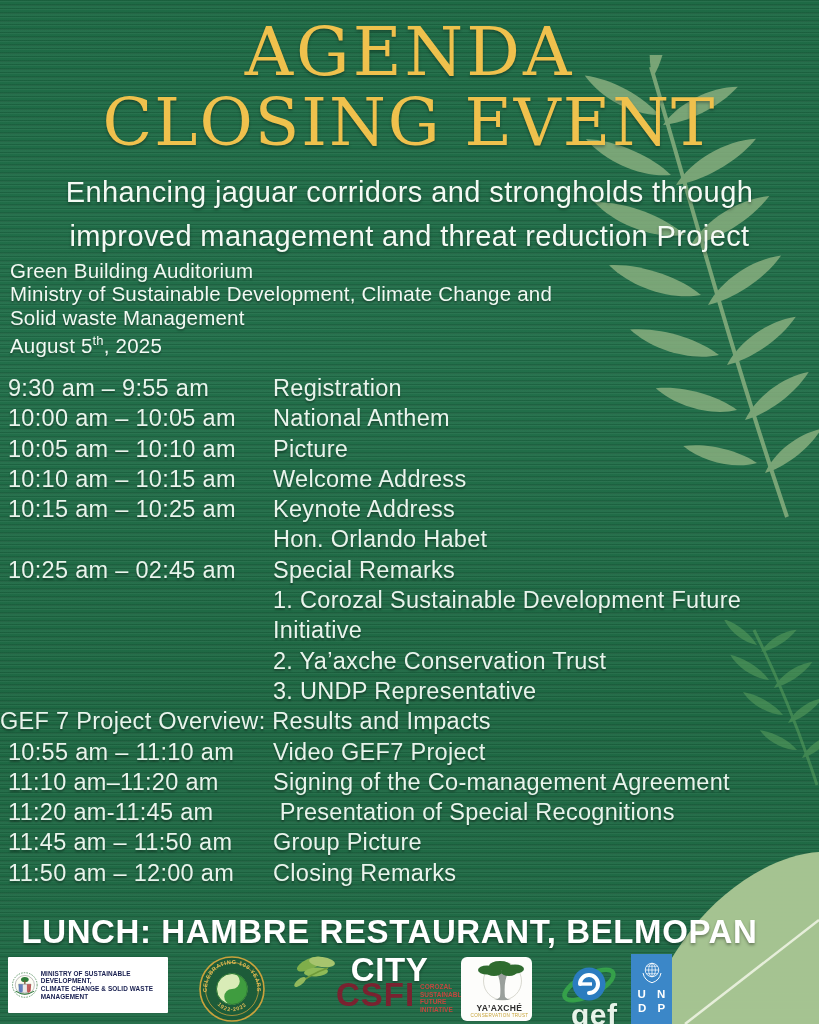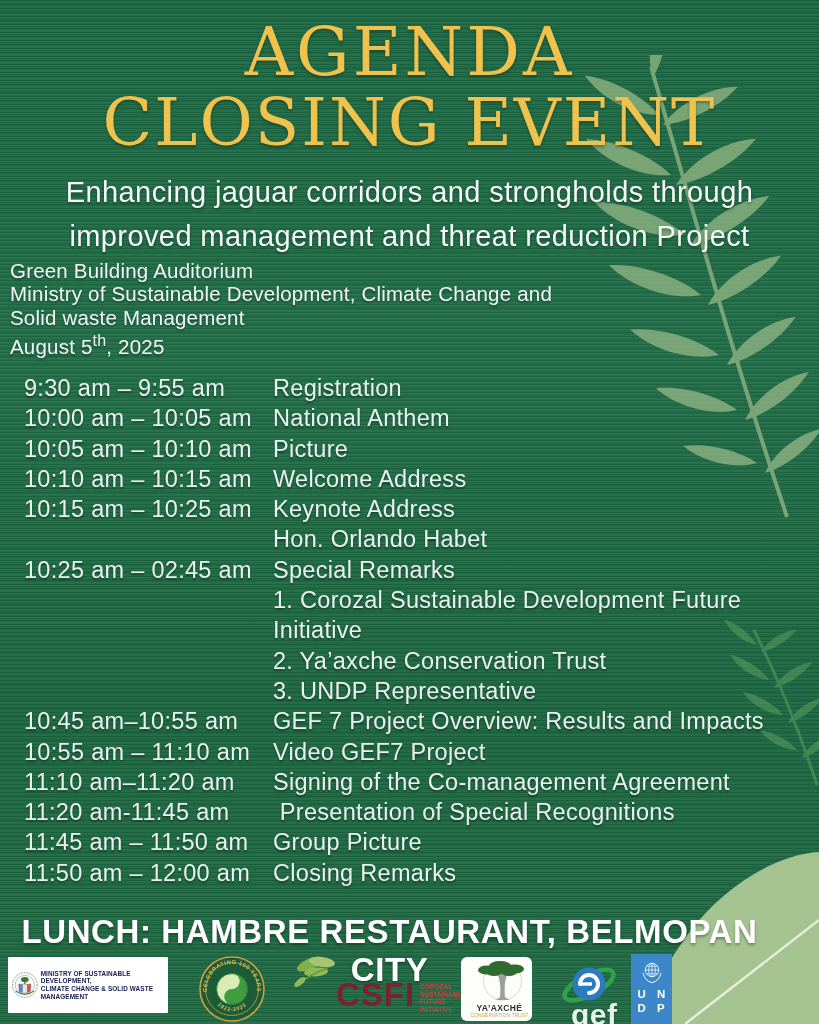--- a/index.html
+++ b/index.html
@@ -31,29 +31,29 @@
     text-align:center; color:#f4faf4;
     font-size:29px; line-height:44px; letter-spacing:.4px; font-weight:500;
     text-shadow:0 2px 3px rgba(0,0,0,.35);
   }
   .venue {
     position:absolute; top:259px; left:10px; right:10px;
     text-align:left; color:#f2f9f3;
     font-size:20.5px; line-height:23.3px; letter-spacing:.2px;
     text-shadow:0 2px 2px rgba(0,0,0,.3);
   }
-  .venue sup { font-size:16px; vertical-align:super; }
+  .venue sup { font-size:13px; vertical-align:super; }
 
   .schedule {
     position:absolute; top:373px; left:0; right:6px;
     color:#e9f4ec; font-size:23.5px; letter-spacing:.3px;
     text-shadow:0 2px 2px rgba(0,0,0,.35);
   }
   .srow { display:flex; line-height:30.3px; }
-  .srow .time { width:273px; padding-left:24px; flex:0 0 auto; white-space:pre; }
+  .srow .time { width:273px; padding-left:8px; flex:0 0 auto; white-space:pre; }
   .srow .act  { flex:1 1 auto; white-space:pre-wrap; }
 
   .lunch {
     position:absolute; top:913px; left:0; right:40px;
     text-align:center; color:#ffffff; font-weight:bold;
     font-size:33px; letter-spacing:.6px;
     text-shadow:0 2px 3px rgba(0,0,0,.35);
   }
 
   .logos { position:absolute; top:952px; left:0; right:0; height:72px; }
@@ -89,21 +89,21 @@
     position:absolute; left:18px; top:40px;
     font-size:30px; font-weight:800; color:#e7f3e9; letter-spacing:.5px;
     text-shadow:0 1px 2px rgba(0,20,10,.5);
   }
   .undp {
     left:631px; top:2px; width:41px; height:70px; background:#3b87c8;
     display:flex; flex-direction:column; align-items:center;
   }
   .undp-letters {
     color:#ffffff; font-weight:bold; font-size:11.5px; line-height:13.5px;
-    letter-spacing:4px; margin-left:4px;
+    letter-spacing:4px; text-align:center; margin-left:4px;
   }
 </style>
 </head>
 <body>
 
 <div class="poster">
 
   <svg class="decor" style="right:-10px; top:55px;" width="250" height="470" viewBox="0 0 250 470">
     <defs>
       <path id="lf" d="M0,0 C22,-13 58,-15 84,-3 C58,8 22,8 0,0 Z"></path>
@@ -203,21 +203,20 @@
         </div>
       <div class="srow">
           <span class="time"></span>
           <span class="act">2. Ya’axche Conservation Trust</span>
         </div>
       <div class="srow">
           <span class="time"></span>
           <span class="act">3. UNDP Representative</span>
         </div>
       <div class="srow">
-          <span class="time">10:45 am–10:55 am</span>
           <span class="act">GEF 7 Project Overview: Results and Impacts</span>
         </div>
       <div class="srow">
           <span class="time">10:55 am – 11:10 am</span>
           <span class="act">Video GEF7 Project</span>
         </div>
       <div class="srow">
           <span class="time">11:10 am–11:20 am</span>
           <span class="act">Signing of the Co-management Agreement</span>
         </div>

